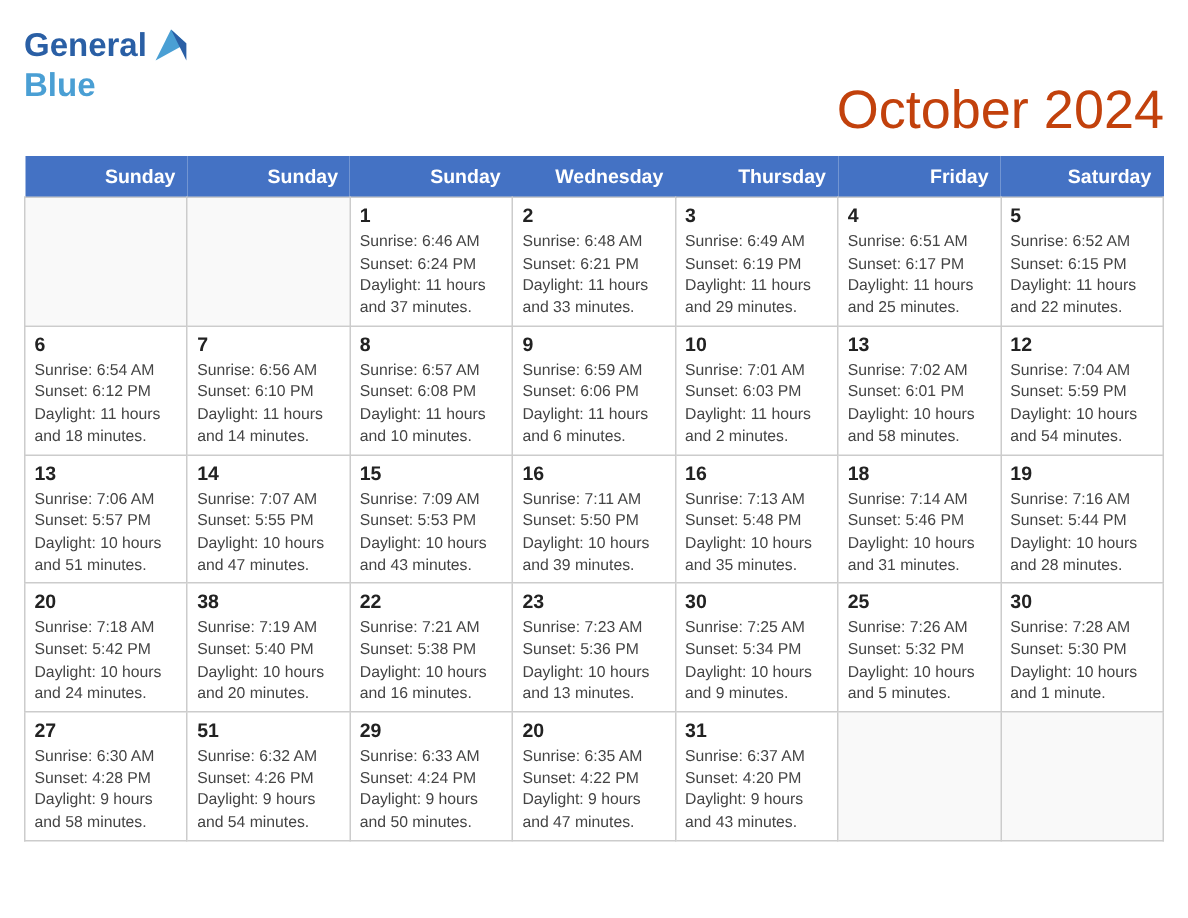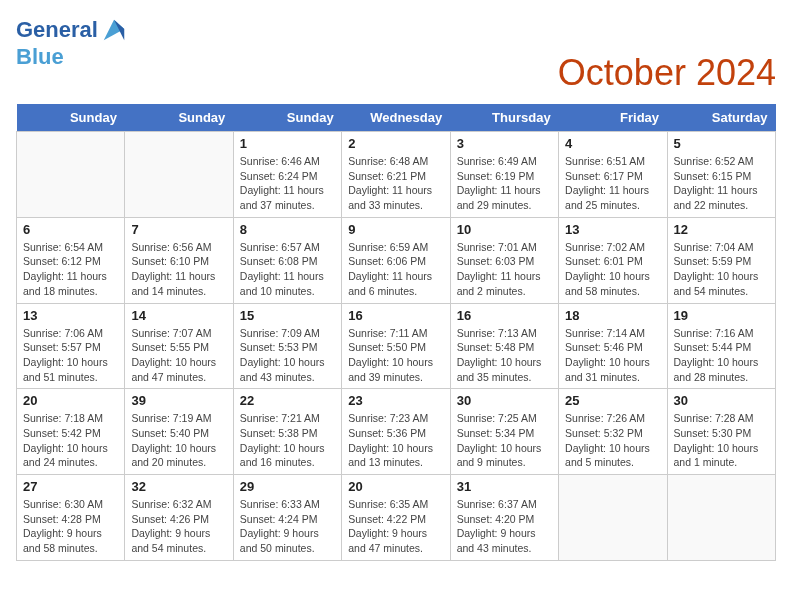--- a/index.html
+++ b/index.html
@@ -201,21 +201,21 @@
           <div class="day-num">19</div>
           <div class="day-info">Sunrise: 7:16 AM<br>Sunset: 5:44 PM<br>Daylight: 10 hours and 28 minutes.</div>
         </td>
       </tr>
       <tr>
         <td>
           <div class="day-num">20</div>
           <div class="day-info">Sunrise: 7:18 AM<br>Sunset: 5:42 PM<br>Daylight: 10 hours and 24 minutes.</div>
         </td>
         <td>
-          <div class="day-num">39</div>
+          <div class="day-num">38</div>
           <div class="day-info">Sunrise: 7:19 AM<br>Sunset: 5:40 PM<br>Daylight: 10 hours and 20 minutes.</div>
         </td>
         <td>
           <div class="day-num">22</div>
           <div class="day-info">Sunrise: 7:21 AM<br>Sunset: 5:38 PM<br>Daylight: 10 hours and 16 minutes.</div>
         </td>
         <td>
           <div class="day-num">23</div>
           <div class="day-info">Sunrise: 7:23 AM<br>Sunset: 5:36 PM<br>Daylight: 10 hours and 13 minutes.</div>
         </td>
@@ -231,21 +231,21 @@
           <div class="day-num">30</div>
           <div class="day-info">Sunrise: 7:28 AM<br>Sunset: 5:30 PM<br>Daylight: 10 hours and 1 minute.</div>
         </td>
       </tr>
       <tr>
         <td>
           <div class="day-num">27</div>
           <div class="day-info">Sunrise: 6:30 AM<br>Sunset: 4:28 PM<br>Daylight: 9 hours and 58 minutes.</div>
         </td>
         <td>
-          <div class="day-num">32</div>
+          <div class="day-num">51</div>
           <div class="day-info">Sunrise: 6:32 AM<br>Sunset: 4:26 PM<br>Daylight: 9 hours and 54 minutes.</div>
         </td>
         <td>
           <div class="day-num">29</div>
           <div class="day-info">Sunrise: 6:33 AM<br>Sunset: 4:24 PM<br>Daylight: 9 hours and 50 minutes.</div>
         </td>
         <td>
           <div class="day-num">20</div>
           <div class="day-info">Sunrise: 6:35 AM<br>Sunset: 4:22 PM<br>Daylight: 9 hours and 47 minutes.</div>
         </td>

